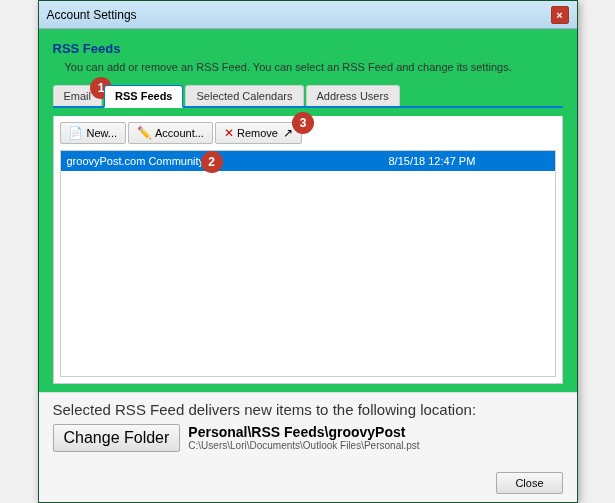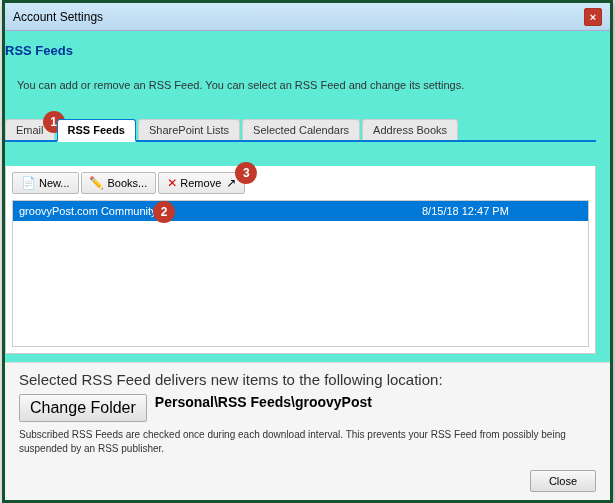--- a/index.html
+++ b/index.html
@@ -7,24 +7,24 @@
       font-family: 'Segoe UI', Tahoma, Geneva, Verdana, sans-serif;
       font-size: 12px;
       background: #f0f0f0;
       display: flex;
       align-items: center;
       justify-content: center;
       width: 615px;
       height: 503px;
     }
     .window {
-      width: 611px;
+      width: 540px;
       height: 503px;
-      background: #5eead4;
-      border: 3px solid #14532d;
+      background: #22c55e;
+      border: 1px solid #14532d;
       box-shadow: 2px 2px 8px rgba(0,0,0,0.3);
       display: flex;
       flex-direction: column;
     }
     .title-bar {
       background: linear-gradient(to bottom, #d0e8f8, #b8d8f0);
       padding: 4px 8px;
       display: flex;
       align-items: center;
       justify-content: space-between;
@@ -44,25 +44,24 @@
       border-radius: 2px;
       display: flex;
       align-items: center;
       justify-content: center;
       cursor: pointer;
       color: white;
       font-size: 11px;
       font-weight: bold;
     }
     .content-area {
-      padding: 12px 14px 8px 0;
+      padding: 12px 14px 8px 14px;
       flex: 1;
       display: flex;
       flex-direction: column;
-      gap: 16px;
     }
     .section-title {
       font-size: 13px;
       font-weight: bold;
       color: #003399;
       margin-bottom: 4px;
     }
     .section-desc {
       font-size: 11px;
       color: #333;
@@ -280,40 +279,37 @@
         <div class="tab">
           <span>Email</span>
         </div>
         <div class="annotation-bubble bubble-1">1</div>
       </div>
 
       <div class="tab active">
         <span>RSS Feeds</span>
       </div>
       <div class="tab">
-        <span>SharePoint Lists</span>
+        <span>Selected Calendars</span>
       </div>
       <div class="tab">
-        <span>Selected Calendars</span>
-      </div>
-      <div class="tab">
-        <span>Address Books</span>
+        <span>Address Users</span>
       </div>
     </div>
 
     <div class="tab-panel">
 
       <div class="toolbar toolbar-relative" style="position:relative;">
         <div class="toolbar-btn">
           <span class="toolbar-icon">📄</span>
           <span>New...</span>
         </div>
         <div class="toolbar-btn">
           <span class="toolbar-icon">✏️</span>
-          <span>Books...</span>
+          <span>Account...</span>
         </div>
         <div class="remove-btn-area" style="position:relative;">
           <div class="toolbar-btn">
             <span class="toolbar-icon" style="color:#c00;">✕</span>
             <span>Remove</span>
             <span style="font-size:12px; margin-left:2px;">↗</span>
           </div>
           <div class="annotation-bubble" style="top:-10px; right:-12px;">3</div>
         </div>
       </div>
@@ -329,21 +325,21 @@
       </div>
     </div>
   </div>
 
   <div class="bottom-area">
     <div class="location-label">Selected RSS Feed delivers new items to the following location:</div>
     <div class="folder-row">
       <button class="change-folder-btn">Change Folder</button>
       <div class="folder-info">
         <span class="folder-path">Personal\RSS Feeds\groovyPost</span>
+        <span class="folder-file">C:\Users\Lori\Documents\Outlook Files\Personal.pst</span>
       </div>
     </div>
-    <div class="subscribe-note">Subscribed RSS Feeds are checked once during each download interval. This prevents your RSS Feed from possibly being suspended by an RSS publisher.</div>
   </div>
 
   <div class="bottom-buttons">
     <button class="close-btn">Close</button>
   </div>
 </div>
 
 </body></html>

